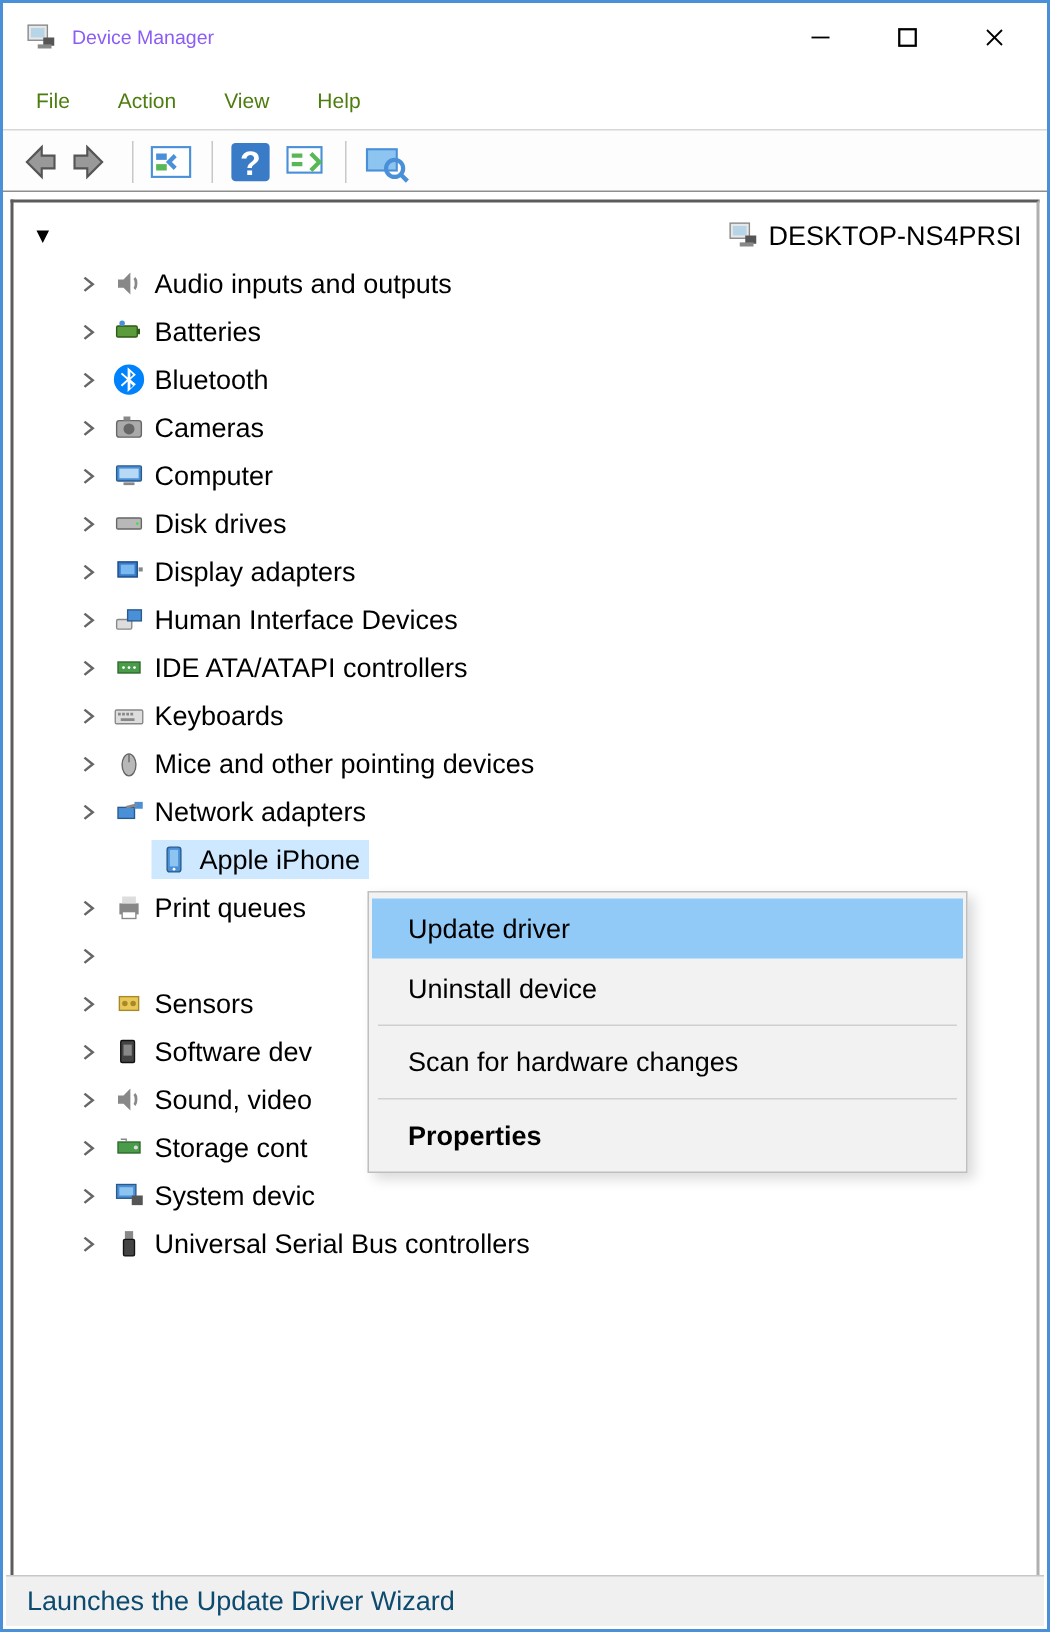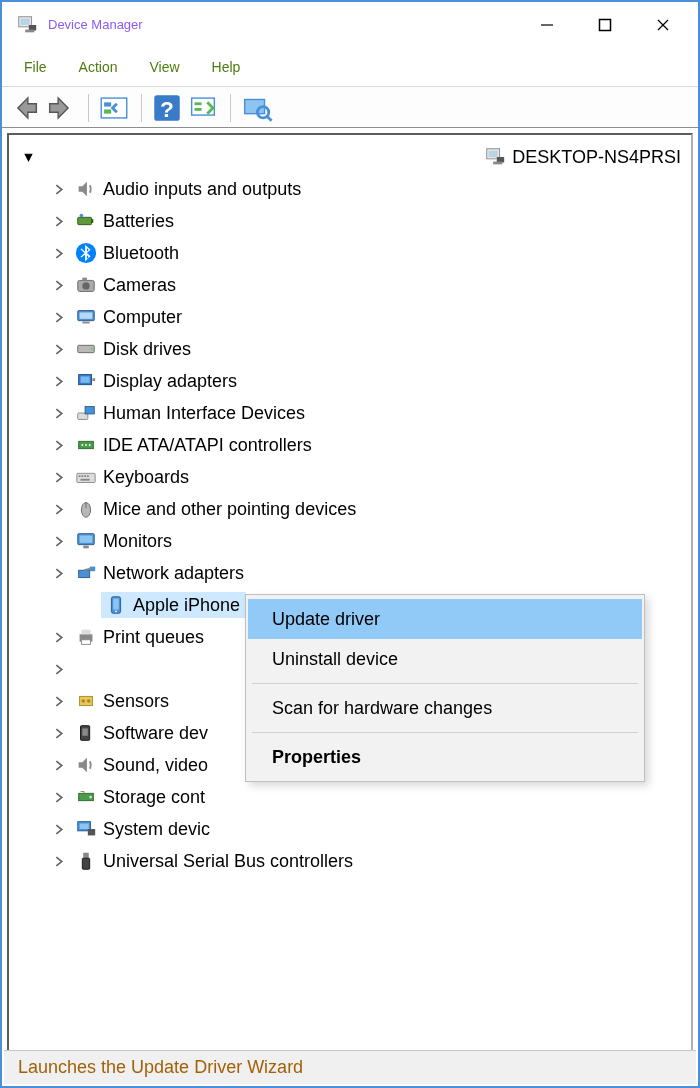--- a/index.html
+++ b/index.html
@@ -117,21 +117,21 @@
     .ctx-sep { height:1px; background:#d0d0d0; margin:4px 4px; }
 
     
     .statusbar {
       height:34px;
       background:#f0f0f0;
       border-top:1px solid #c8c8c8;
       display:flex; align-items:center;
       padding: 0 14px;
       font-size:18px;
-      color:#a16207;
+      color:#0c4a6e;
       position:absolute;
       bottom:2px; left:2px; right:2px;
     }
   </style>
 </head>
 <body>
 
 <div class="titlebar">
   <span class="app-icon">
       <svg viewBox="0 0 24 24" style="width: 100%; height: 100%;">
@@ -422,37 +422,20 @@
       </div>
       <div class="node indent-1">
         <span class="expander closed">
           <svg viewBox="0 0 10 10">
             <path d="M3 1 L8 5 L3 9" fill="none" stroke="#666" stroke-width="1.5"></path>
           </svg>
         </span>
         <span class="node-icon-wrap">
           <span class="node-icon">
             <svg viewBox="0 0 24 24" style="width: 100%; height: 100%;">
-              <rect x="3" y="4" width="18" height="12" rx="1" fill="#4a90d9" stroke="#2a5a8a"></rect>
-              <rect x="5" y="6" width="14" height="8" fill="#8ec5f0"></rect>
-              <rect x="9" y="17" width="6" height="3" fill="#888"></rect>
-            </svg>
-          </span>
-          <span class="node-label">Monitors</span>
-        </span>
-      </div>
-      <div class="node indent-1">
-        <span class="expander closed">
-          <svg viewBox="0 0 10 10">
-            <path d="M3 1 L8 5 L3 9" fill="none" stroke="#666" stroke-width="1.5"></path>
-          </svg>
-        </span>
-        <span class="node-icon-wrap">
-          <span class="node-icon">
-            <svg viewBox="0 0 24 24" style="width: 100%; height: 100%;">
               <rect x="4" y="9" width="12" height="8" fill="#4a90d9" stroke="#2a5a8a"></rect>
               <rect x="16" y="5" width="6" height="5" fill="#4a90d9"></rect>
               <path d="M10 9 L18 7" stroke="#888" stroke-width="2"></path>
             </svg>
           </span>
           <span class="node-label">Network adapters</span>
         </span>
       </div>
       <div class="node indent-2 selected">
         <span class="blank-exp"></span>

